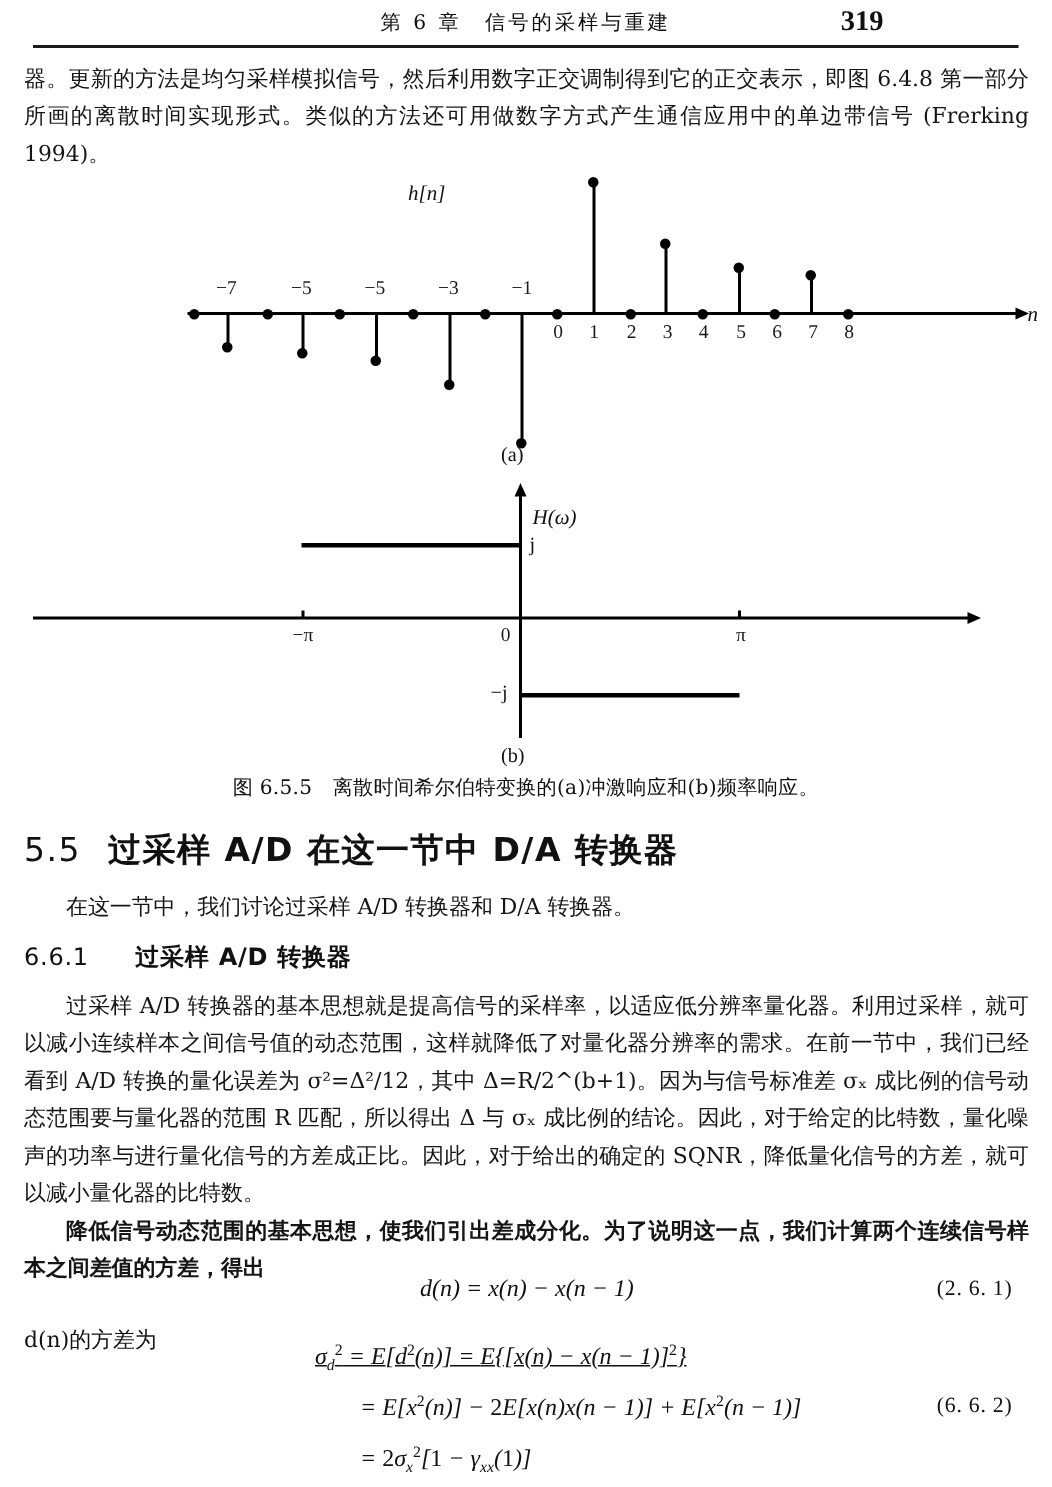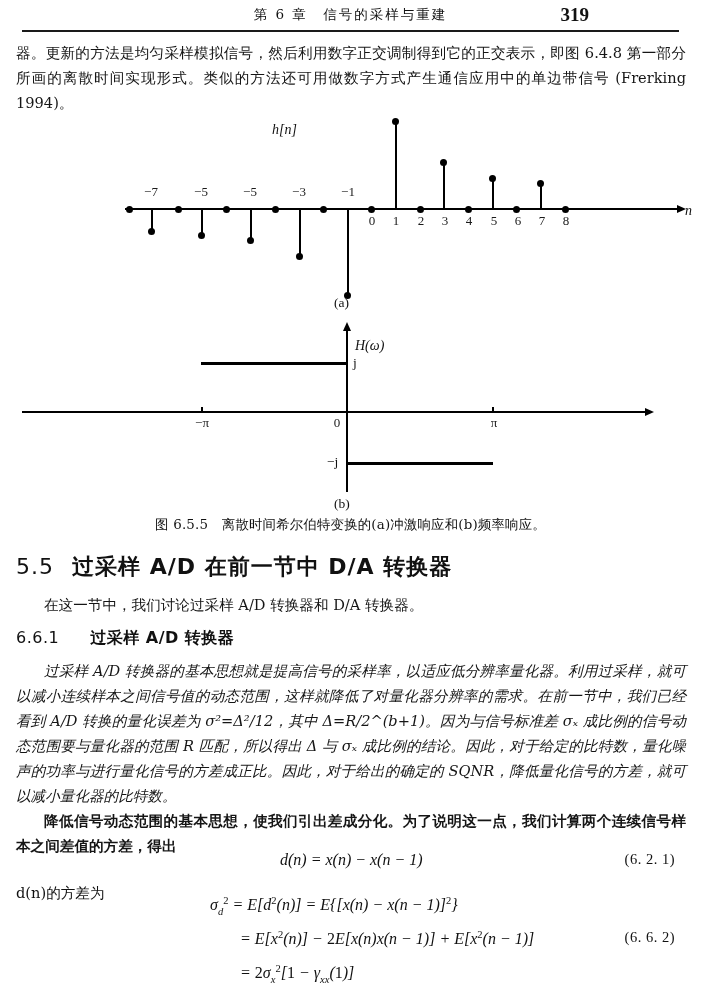--- a/index.html
+++ b/index.html
@@ -85,41 +85,41 @@
   .h1 .num{margin-right:18px;font-weight:normal;}
   .h2{
     position:absolute;left:16px;top:628px;
     font-size:16px;font-weight:bold;
     font-family:"DejaVu Sans","Liberation Sans",sans-serif;
     letter-spacing:.5px;
   }
   .h2 .num{margin-right:31px;font-weight:normal;}
 
   .p-a{left:16px;top:592px;width:670px;}
-  .p-b{left:16px;top:658px;width:670px;font-style:italic;}
+  .p-b{left:16px;top:658px;width:670px;}
   .p-c{left:16px;top:808px;width:670px;}
 
   
   .eq{
     position:absolute;
     font-family:"Liberation Serif","DejaVu Serif",serif;
     font-size:16px;font-style:italic;
     white-space:nowrap;
   }
   .eqnum{
     position:absolute;right:26px;font-style:normal;font-size:14.5px;
     font-family:"Liberation Serif",serif;letter-spacing:.5px;
   }
   .up{font-style:normal;}
   sub{font-size:.66em;font-style:italic;}
   sup{font-size:.66em;}
 
   .eq1{left:280px;top:851px;}
   .eqn1{top:851px;}
-  .eq2a{left:210px;top:895px;}
+  .eq2a{left:210px;top:895px;text-decoration:underline;}
   .eq2b{left:240px;top:929px;}
   .eq2c{left:240px;top:963px;}
   .eqn2{top:929px;}
 
   .lead{position:absolute;left:0;top:884px;font-size:14.6px;
         font-family:"DejaVu Serif",serif;}
 </style>
 </head>
 <body>
 
@@ -228,21 +228,21 @@
     <div class="ticklbl" style="left:190px;top:97px;">−π</div>
     <div class="ticklbl" style="left:325px;top:97px;">0</div>
     <div class="ticklbl" style="left:482px;top:97px;">π</div>
 
     <div class="sublabel" style="left:334px;top:178px;">(b)</div>
   </div>
 
   <div class="caption">图 6.5.5　离散时间希尔伯特变换的(a)冲激响应和(b)频率响应。</div>
 
   <div class="h1">
-    <span class="num">5.5</span><span>过采样 A/D 在前一节中 D/A 转换器</span>
+    <span class="num">5.5</span><span>过采样 A/D 在这一节中 D/A 转换器</span>
   </div>
 
   <div class="para p-a">
     <span style="padding-left:28px;">在这一节中，我们讨论过采样 A/D 转换器和 D/A 转换器。</span>
   </div>
 
   <div class="h2">
     <span class="num">6.6.1</span><span>过采样 A/D 转换器</span>
   </div>
 
@@ -250,21 +250,21 @@
     <span style="padding-left:28px;">过采样 A/D 转换器的基本思想就是提高信号的采样率，以适应低分辨率量化器。利用过采样，就可以减小连续样本之间信号值的动态范围，这样就降低了对量化器分辨率的需求。在前一节中，我们已经看到 A/D 转换的量化误差为 σ²=Δ²/12，其中 Δ=R/2^(b+1)。因为与信号标准差 σₓ 成比例的信号动态范围要与量化器的范围 R 匹配，所以得出 Δ 与 σₓ 成比例的结论。因此，对于给定的比特数，量化噪声的功率与进行量化信号的方差成正比。因此，对于给出的确定的 SQNR，降低量化信号的方差，就可以减小量化器的比特数。</span>
   </div>
 
   <div class="para p-c">
     <span style="padding-left:28px;font-weight:bold;">降低信号动态范围的基本思想，使我们引出差成分化。为了说明这一点，我们计算两个连续信号样本之间差值的方差，得出</span>
   </div>
 
   <div class="eq eq1">
     d(n) = x(n) − x(n − 1)
   </div>
-  <div class="eqnum eqn1">(6. 2. 1)</div>
+  <div class="eqnum eqn1">(2. 6. 1)</div>
 
   <div class="lead" style="left:16px;">d(n)的方差为</div>
 
   <div class="eq eq2a">
     σ<sub>d</sub><sup class="up">2</sup> = <span class="up" style="font-style:italic;">E</span>[d<sup class="up">2</sup>(n)] = <span style="font-style:italic;">E</span>{[x(n) − x(n − 1)]<sup class="up">2</sup>}
   </div>
   <div class="eq eq2b">
     = <span style="font-style:italic;">E</span>[x<sup class="up">2</sup>(n)] − <span class="up">2</span><span style="font-style:italic;">E</span>[x(n)x(n − 1)] + <span style="font-style:italic;">E</span>[x<sup class="up">2</sup>(n − 1)]
   </div>
   <div class="eq eq2c">

